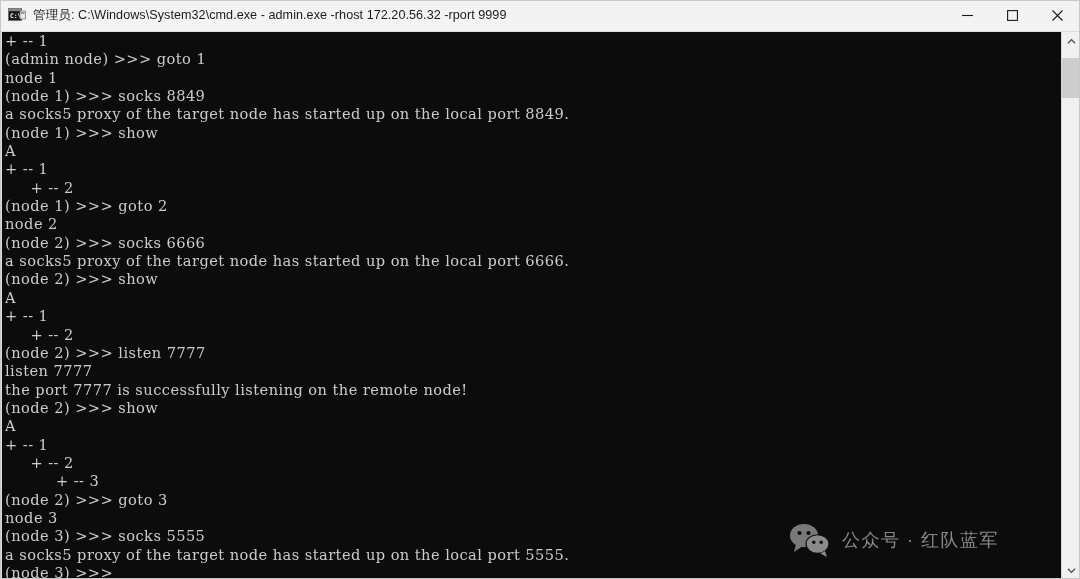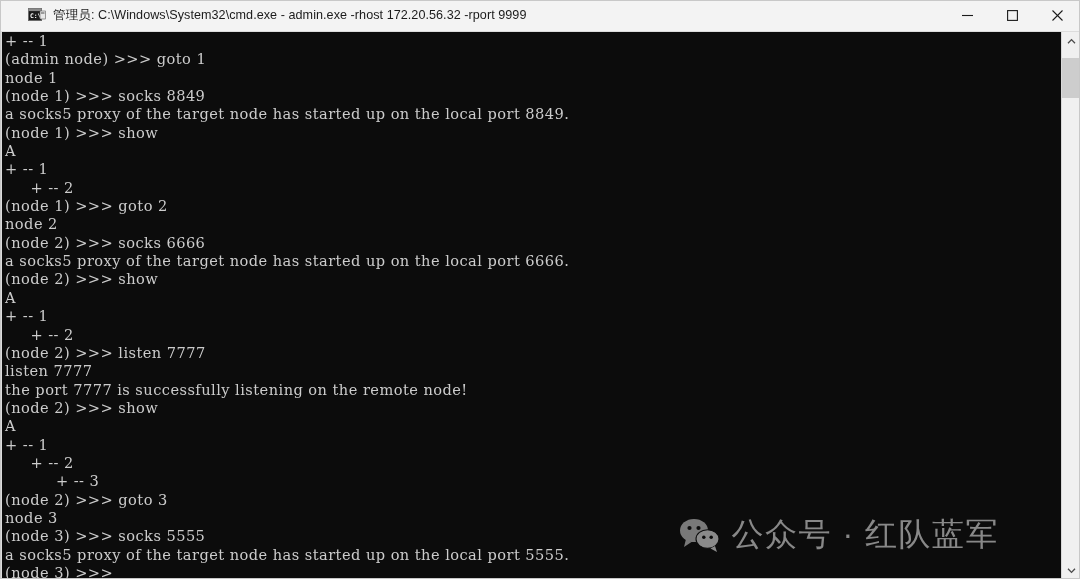--- a/index.html
+++ b/index.html
@@ -26,21 +26,20 @@
 
   
   .titlebar {
     height: 31px;
     min-height: 31px;
     background: #f3f3f3;
     border-bottom: 1px solid #dcdcdc;
     display: flex;
     align-items: center;
     position: relative;
-    padding-left: 20px;
   }
   .titlebar-left {
     display: flex;
     align-items: center;
     padding-left: 8px;
     flex: 1 1 auto;
     min-width: 0;
   }
   .app-icon {
     width: 18px;
@@ -152,21 +151,21 @@
   }
   .wm-icon {
     width: 42px;
     height: 34px;
     position: relative;
     margin-right: 11px;
     flex: 0 0 auto;
   }
   .wm-text {
     font-family: "Liberation Sans", sans-serif;
-    font-size: 32px;
+    font-size: 18px;
     color: #d4d4d4;
     letter-spacing: 1.5px;
     white-space: nowrap;
   }
 
   .window-outline {
     position: absolute;
     inset: 0;
     border: 1px solid #c8c8c8;
     pointer-events: none;

